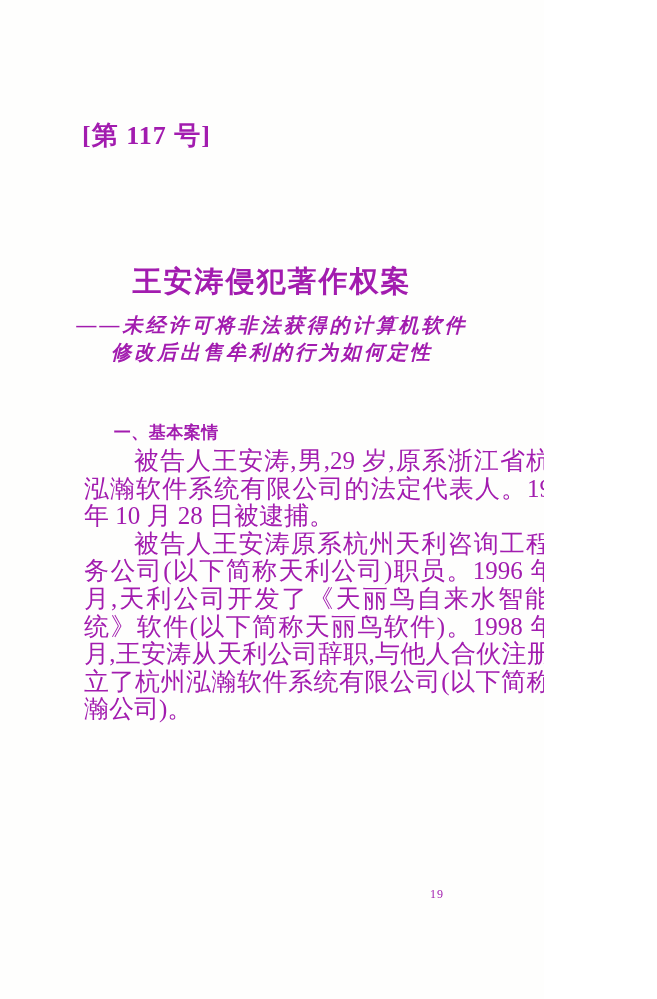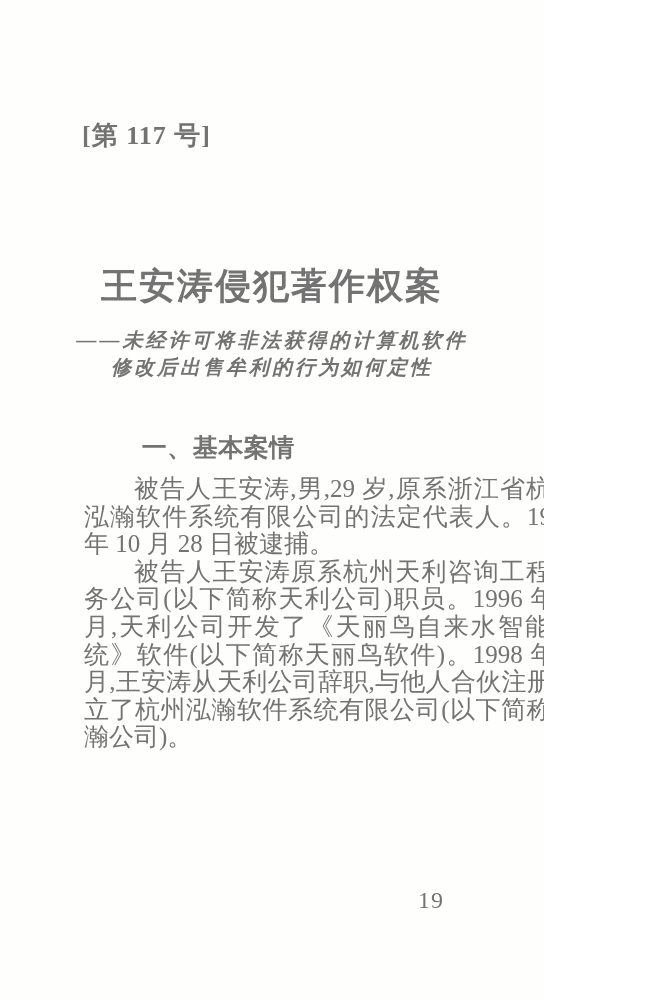--- a/index.html
+++ b/index.html
@@ -6,21 +6,21 @@
     margin: 0;
     padding: 0;
     background: #ffffff;
   }
   .page {
     position: relative;
     width: 544px;
     height: 999px;
     background: #fefefdff;
     background: #fefefd;
-    color: #737373;
+    color: #a21caf;
     font-family: "Liberation Serif", serif;
     overflow: hidden;
   }
   .case-number {
     position: absolute;
     left: 82px;
     top: 118px;
     font-size: 26px;
     font-weight: bold;
     letter-spacing: 1px;
@@ -28,61 +28,61 @@
   }
   .title-block {
     position: absolute;
     top: 262px;
     left: 0;
     width: 100%;
     text-align: center;
   }
   .main-title {
     margin: 0;
-    font-size: 36px;
+    font-size: 29px;
     font-weight: bold;
     letter-spacing: 2px;
   }
   .subtitle-line {
     margin: 0;
     font-size: 20px;
     font-weight: bold;
     font-style: italic;
     letter-spacing: 3px;
   }
-  .subtitle-line.first { margin-top: 16px; }
+  .subtitle-line.first { margin-top: 10px; }
   .subtitle-line.second { margin-top: 0; }
   .body-block {
     position: absolute;
     left: 84px;
     top: 419px;
     width: 493px;
   }
   .section-heading {
-    margin: 14px;
+    margin: 0;
     font-family: "Liberation Sans", sans-serif;
-    font-size: 25px;
+    font-size: 17px;
     font-weight: bold;
     line-height: 28px;
     text-indent: 1.75em;
     letter-spacing: 0.5px;
   }
   .body-block p.para {
     margin: 0;
     font-size: 25px;
     line-height: 27.6px;
     text-align: justify;
     text-indent: 2em;
     word-break: break-all;
   }
   .page-number {
     position: absolute;
     top: 887px;
     right: 100px;
-    font-size: 24px;
+    font-size: 12px;
     letter-spacing: 1px;
   }
 </style>
 </head>
 <body>
 
 <div class="page">
 
   <div class="case-number">[第 117 号]</div>
 

